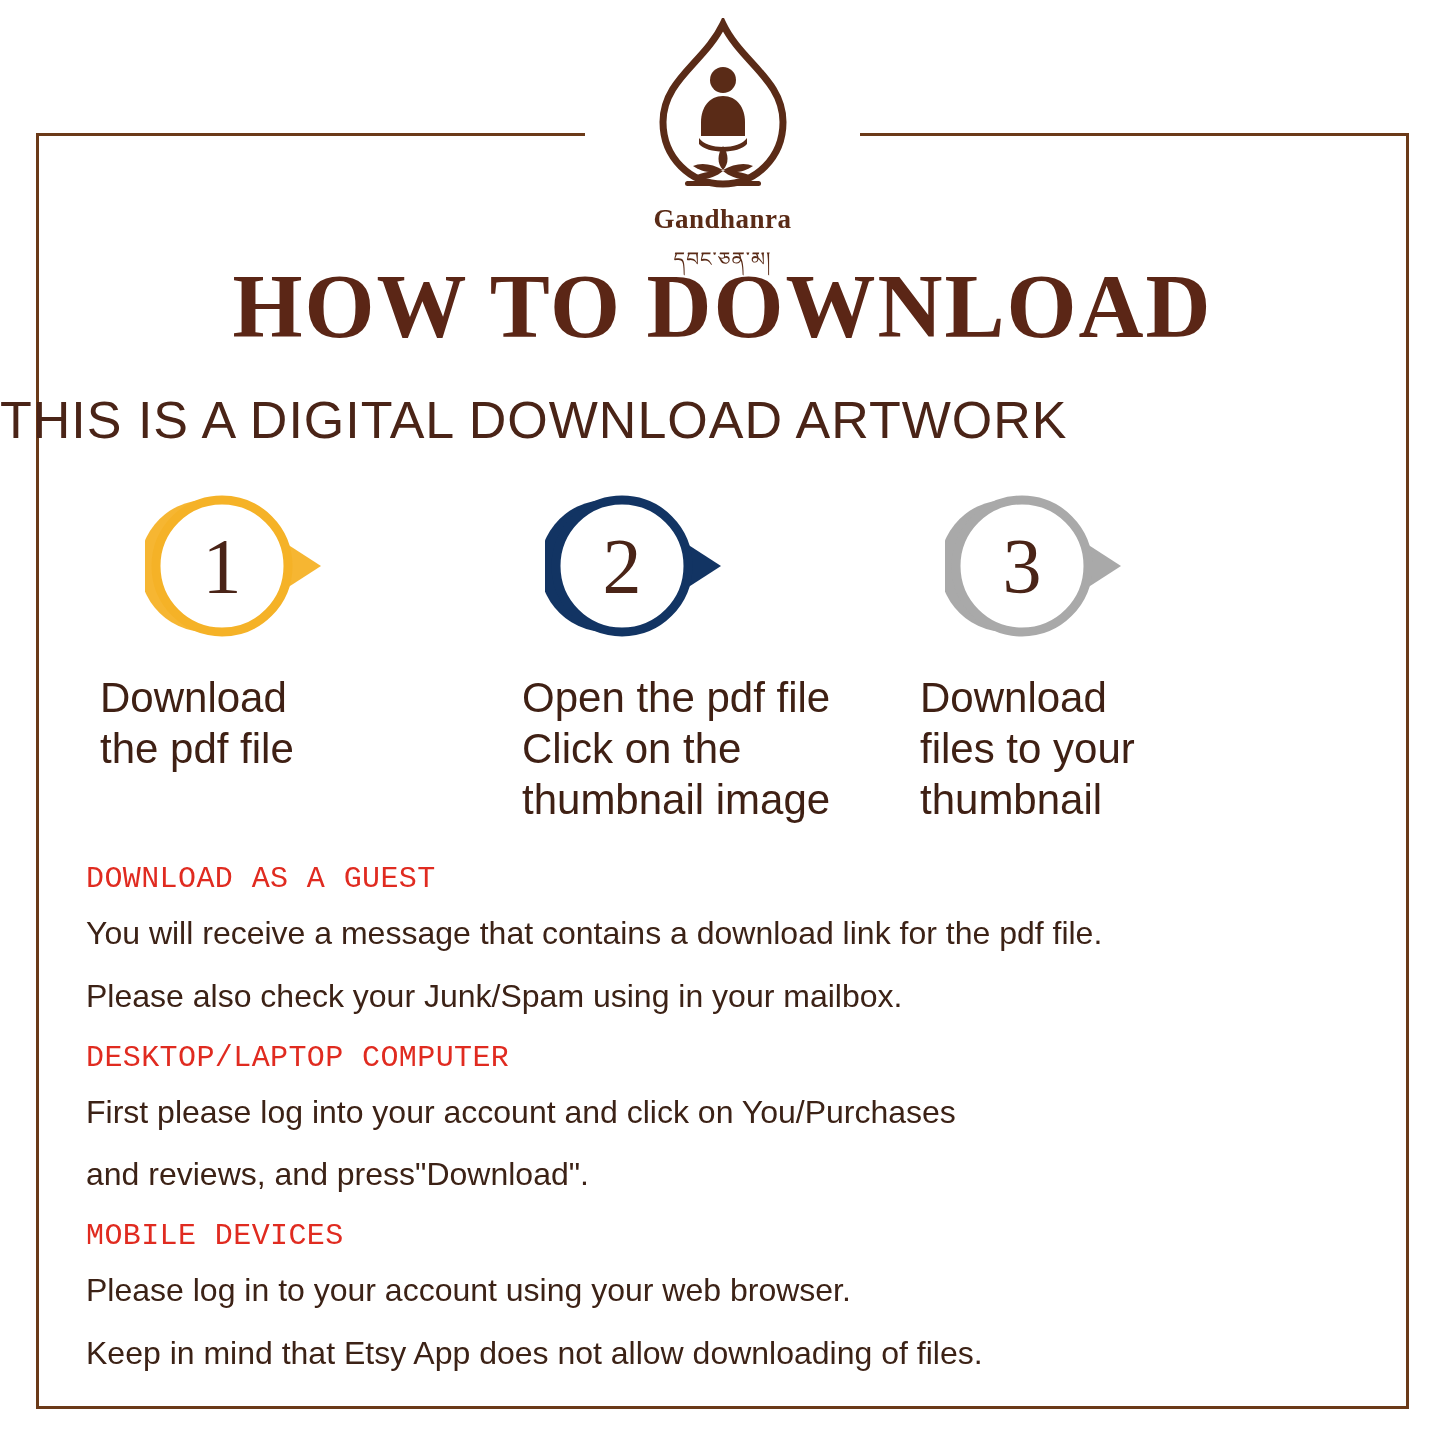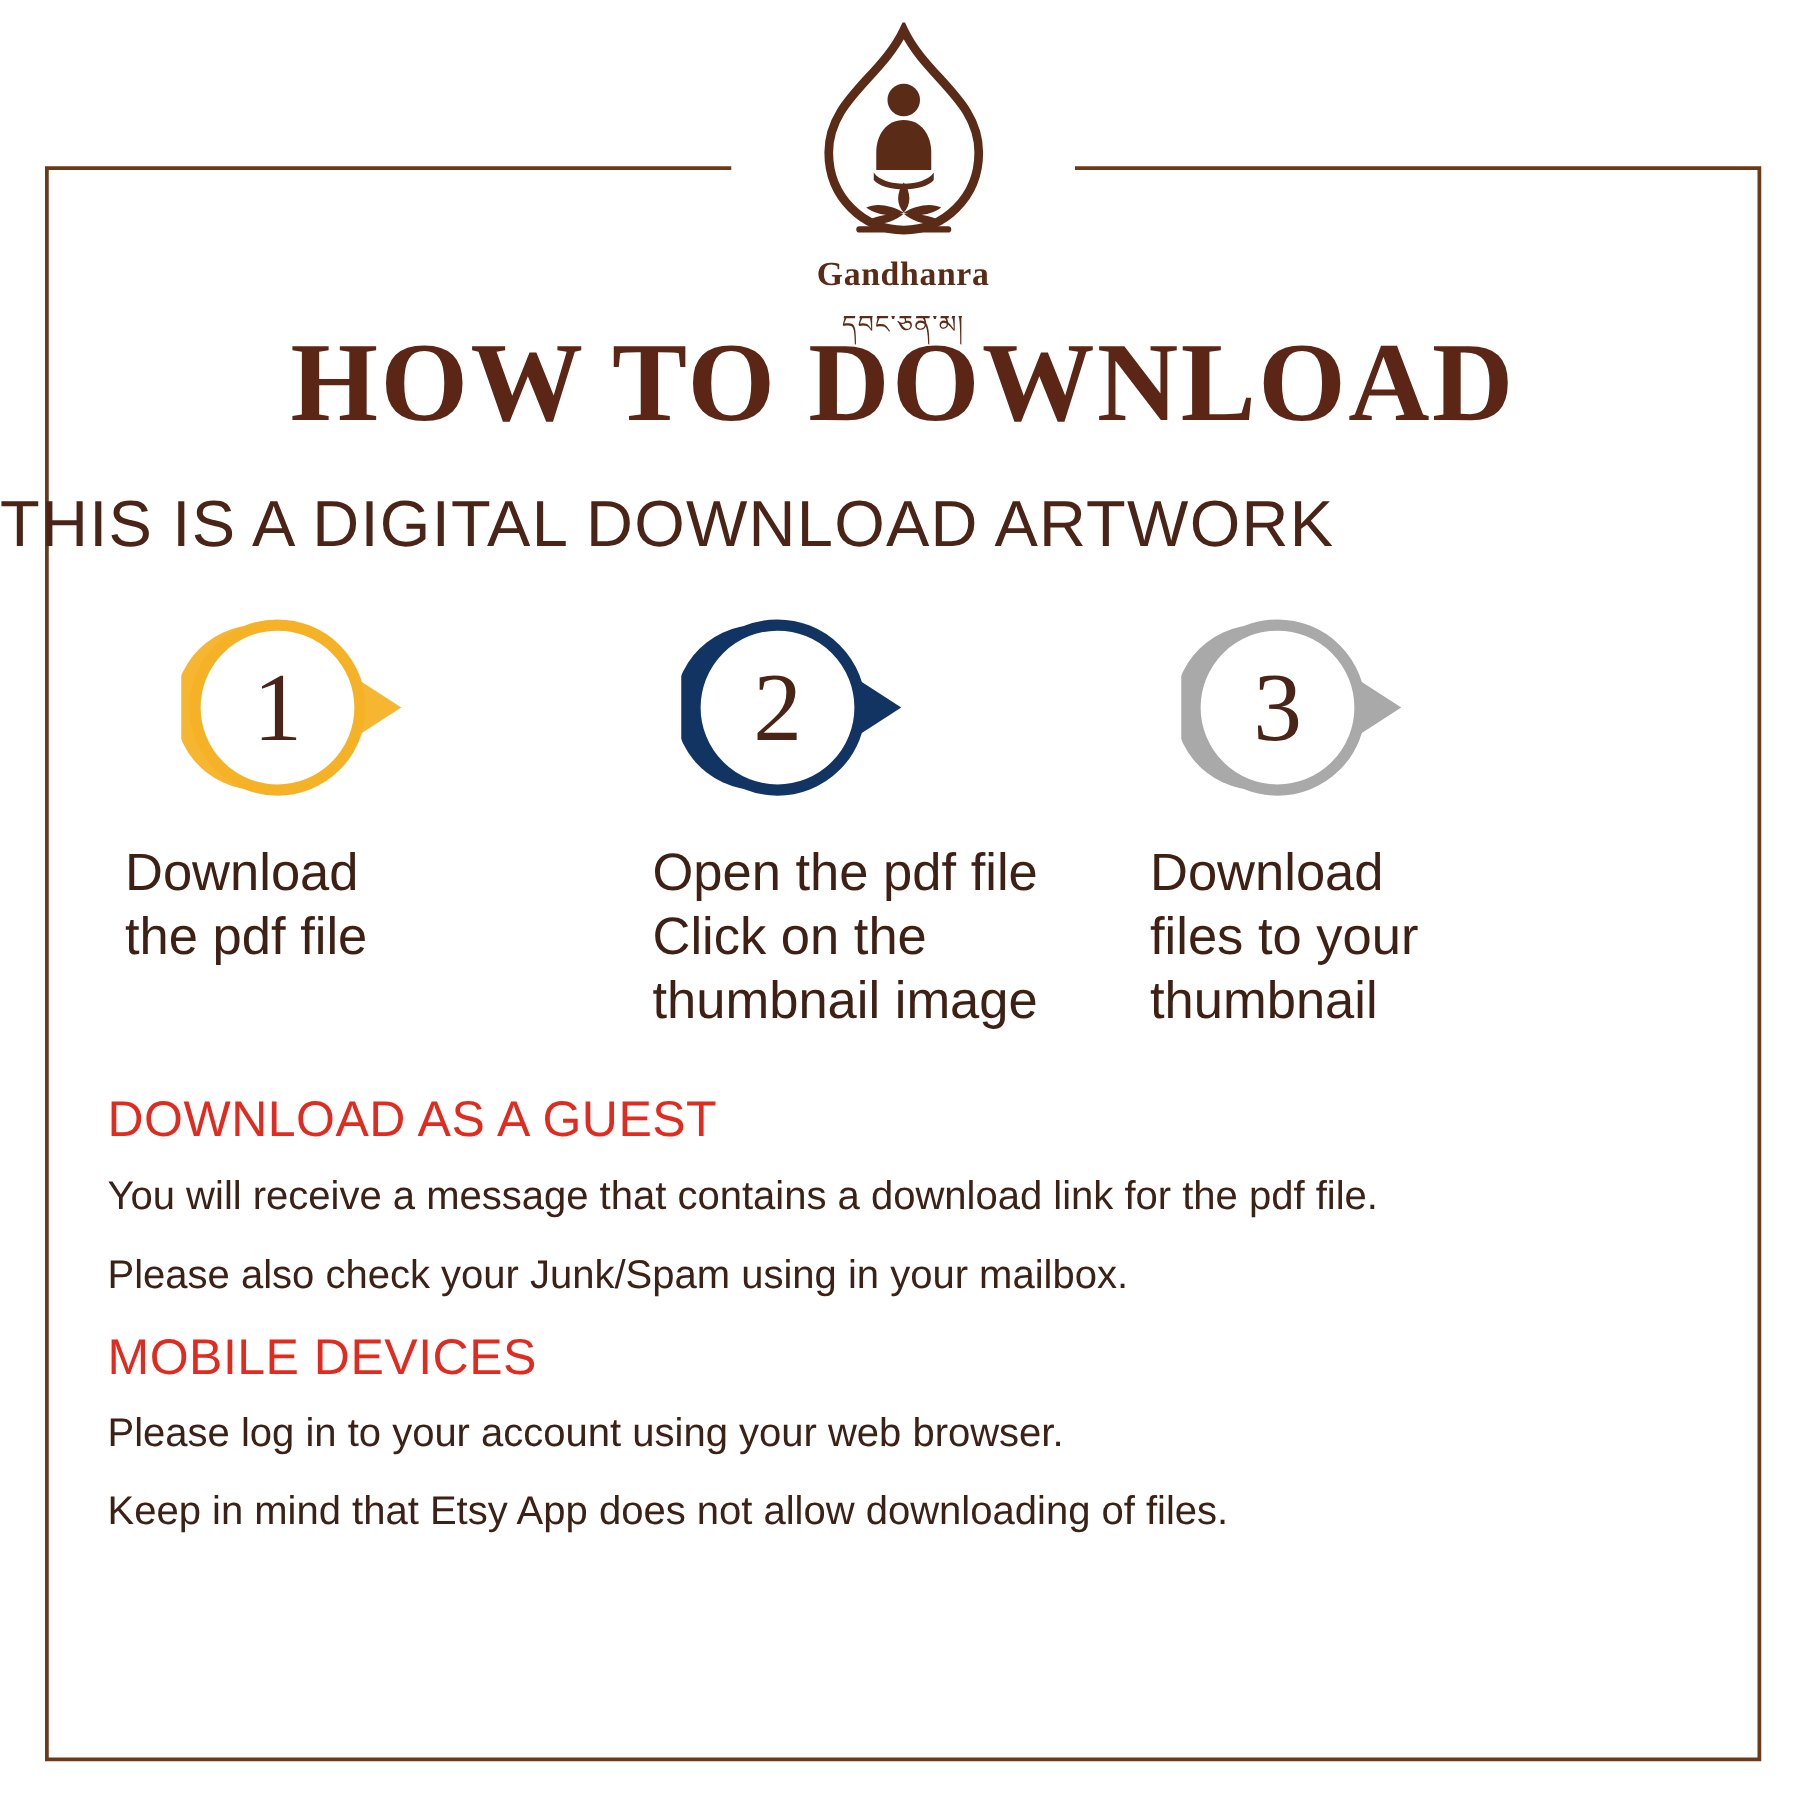--- a/index.html
+++ b/index.html
@@ -133,23 +133,24 @@
 
   
   .sections {
     position: absolute;
     left: 86px;
     top: 858px;
     width: 1290px;
   }
   .sec-head {
     color: #e02b20;
-    font-size: 40px;
+    font-size: 30px;
     letter-spacing: 0.4px;
-    margin: 16px 0 19px 0;
+    margin: 4px 0 19px 0;
+    font-family: Liberation Mono, monospace;
   }
   .sec-line {
     font-size: 32px;
     color: #3c2216;
     margin: 0 0 26px 0;
     line-height: 1.15;
   }
   .sec-block { margin-bottom: 8px; }
   .sec-block.last .sec-line:last-child { margin-bottom: 0; }
 </style>
@@ -230,20 +231,25 @@
 </div>
 
 <div class="sections">
 
   <div class="sec-block">
     <div class="sec-head">DOWNLOAD AS A GUEST</div>
     <div class="sec-line">You will receive a message that contains a download link for the pdf file.</div>
     <div class="sec-line">Please also check your Junk/Spam using in your mailbox.</div>
   </div>
 
+  <div class="sec-block">
+    <div class="sec-head">DESKTOP/LAPTOP  COMPUTER</div>
+    <div class="sec-line">First please log into your account and click on You/Purchases</div>
+    <div class="sec-line">and reviews, and press"Download".</div>
+  </div>
 
   <div class="sec-block last">
     <div class="sec-head">MOBILE  DEVICES</div>
     <div class="sec-line">Please log in to your account using your web browser.</div>
     <div class="sec-line">Keep in mind that Etsy App does not allow downloading of files.</div>
   </div>
 
 </div>
 
 </body></html>

